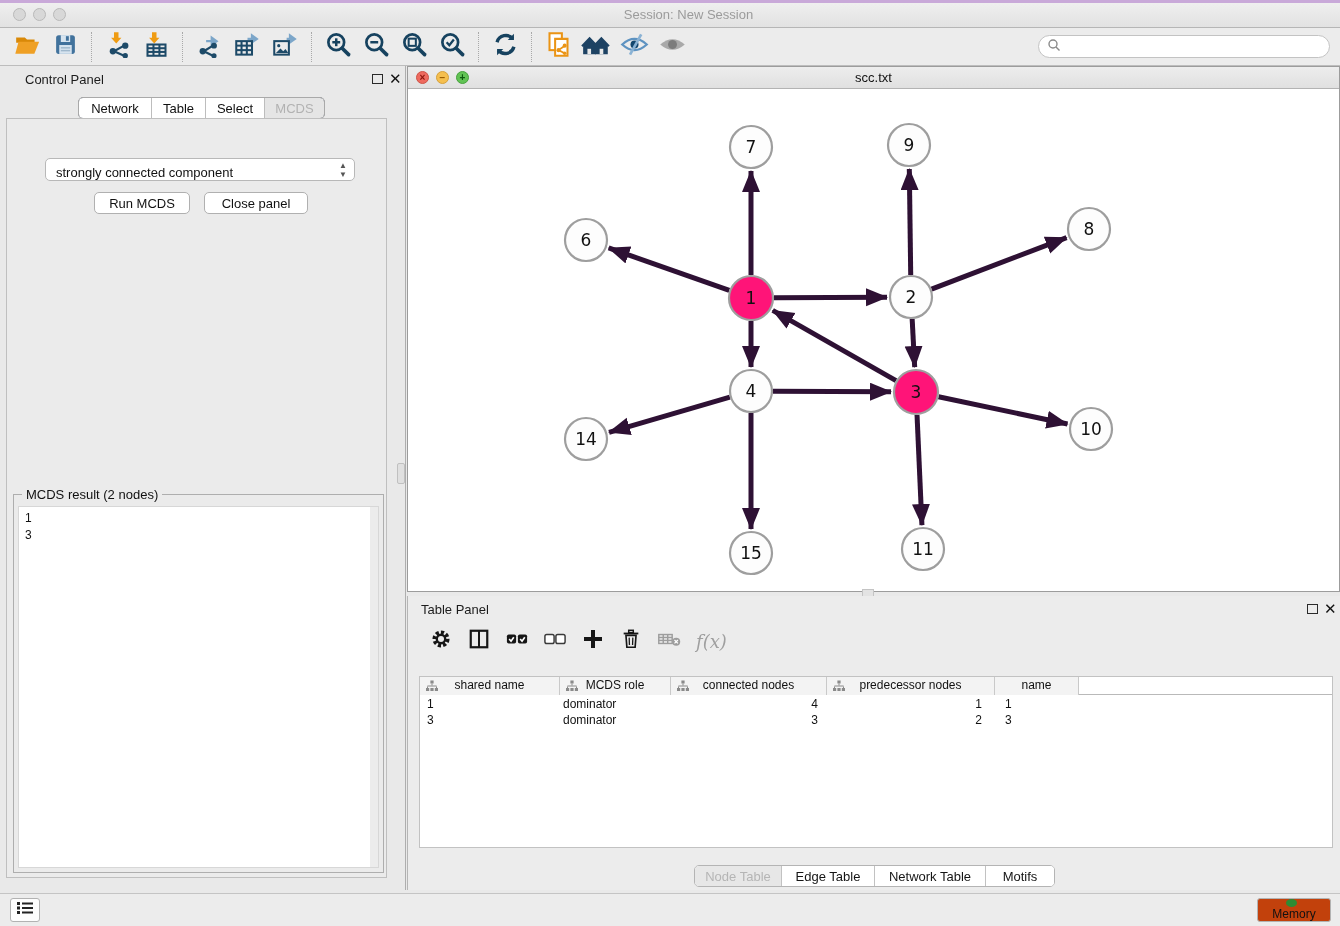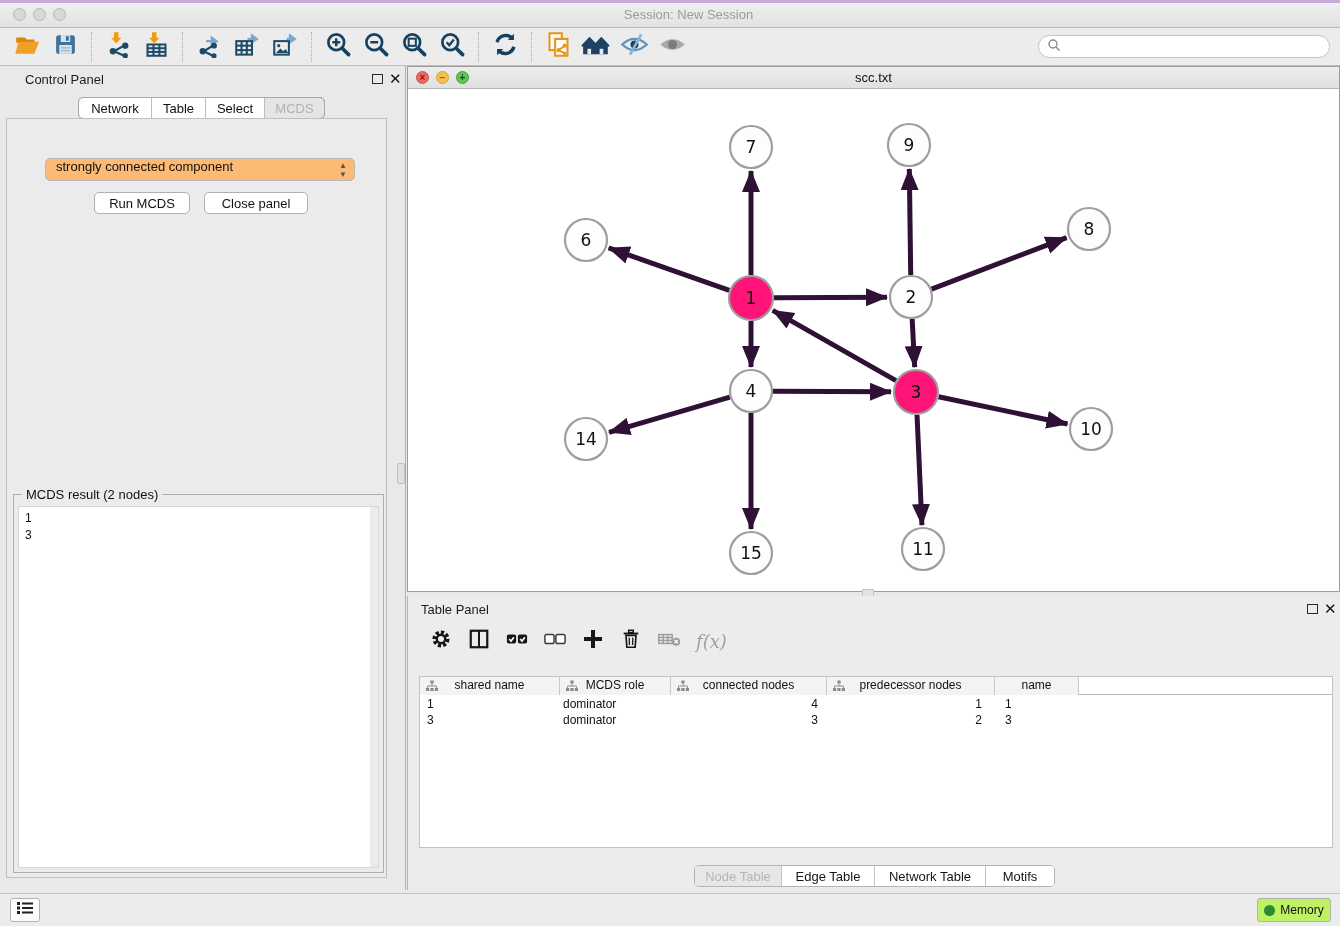--- a/index.html
+++ b/index.html
@@ -24,21 +24,21 @@
   .cp-header { position:absolute; left:12px; top:0; width:100%; height:26px; }
   .panel-title { position:absolute; left:13px; top:6px; font-size:13px; color:#1c1c1c; }
   .float-ic { position:absolute; width:11px; height:10px; border:1.5px solid #2a2a2a; top:8px; }
   .close-ic { position:absolute; top:4px; font-size:15px; font-weight:bold; color:#111; line-height:18px; }
   .cp-tabs { position:absolute; left:78px; top:31px; height:22px; display:flex; border:1px solid #a9a9a9; border-radius:5px; overflow:hidden; background:#0f172a; }
   .cp-tab { height:100%; display:flex; align-items:center; justify-content:center; font-size:13px; color:#111; background:#fff; border-right:1px solid #bdbdbd; }
   .cp-tab:last-child { border-right:none; }
   .cp-tab.active { background:#e5e5e5; color:#b2b2b2; }
   .cp-content { position:absolute; left:6px; top:52px; width:381px; height:760px; background:#ebebeb; border:1px solid #bfbfbf; }
   .opt-label { position:absolute; left:0; width:100%; top:18px; text-align:center; font-size:13px; color:#111; }
-  .combo { position:absolute; left:38px; top:39px; width:310px; height:23px; background:#fdba74; border:1px solid #b8b8b8; border-radius:5px; font-size:13px; color:#111; display:flex; align-items:flex-start; padding-left:10px; }
+  .combo { position:absolute; left:38px; top:39px; width:310px; height:23px; background:#ffffff; border:1px solid #b8b8b8; border-radius:5px; font-size:13px; color:#111; display:flex; align-items:flex-end; padding-left:10px; }
   .combo .chevrons { position:absolute; right:7px; top:2px; font-size:8px; color:#555; line-height:9px; text-align:center; }
   .btn { position:absolute; height:22px; background:#fff; border:1px solid #b0b0b0; border-radius:5px; font-size:13px; color:#111; display:flex; align-items:center; justify-content:center; }
   .groupbox { position:absolute; left:6px; top:375px; width:371px; height:379px; border:1px solid #aeaeae; }
   .groupbox-label { position:absolute; left:8px; top:-8px; background:#ebebeb; padding:0 4px; font-size:13px; color:#111; }
   .result-area { position:absolute; left:4px; top:11px; right:4px; bottom:4px; background:#fff; border:1px solid #d7d7d7; font-size:12px; color:#111; padding:3px 0 0 6px; }
   .result-area .scrollstrip { position:absolute; right:0; top:0; bottom:0; width:8px; background:#ececec; }
   .result-line { line-height:17px; }
 
   
   .v-divider { position:absolute; left:405px; top:66px; width:1px; height:824px; background:#aeaeae; }
@@ -67,21 +67,21 @@
   .trow { position:absolute; left:0; height:16px; width:100%; font-size:12px; color:#111; }
   .td { position:absolute; top:0; height:16px; line-height:16px; white-space:nowrap; overflow:hidden; }
   .tp-tabs { position:absolute; left:286px; top:269px; height:22px; display:flex; border:1px solid #b4b4b4; border-radius:5px; overflow:hidden; background:#fff; }
   .tp-tab { height:100%; display:flex; align-items:center; justify-content:center; font-size:13px; color:#151515; background:#fff; border-right:1px solid #c2c2c2; }
   .tp-tab:last-child { border-right:none; }
   .tp-tab.active { background:#e7e7e7; color:#b5b5b5; }
 
   
   .status-bar { position:absolute; left:0; top:893px; width:1340px; height:33px; background:#ececec; border-top:1px solid #c4c4c4; }
   .list-btn { position:absolute; left:10px; top:4px; width:30px; height:24px; background:#fdfdfd; border:1px solid #b2b2b2; border-radius:3px; display:flex; align-items:center; justify-content:center; }
-  .memory-btn { position:absolute; right:9px; top:4px; width:74px; height:24px; background:#bef264; border:1px solid #b2b2b2; border-radius:3px; display:flex; align-items:center; justify-content:center; font-size:12px; color:#111; }
+  .memory-btn { position:absolute; right:9px; top:4px; width:74px; height:24px; background:#c2410c; border:1px solid #b2b2b2; border-radius:3px; display:flex; align-items:center; justify-content:center; font-size:12px; color:#111;flex-direction:column; }
   .memory-dot { width:11px; height:11px; border-radius:50%; background:#2e8b33; margin-right:5px; }
 </style>
 </head>
 <body>
 
 <div id="app">
 
   <div class="accent-strip"></div>
   <div class="titlebar">
     <span class="tl-dot" style="left:13px"></span>

